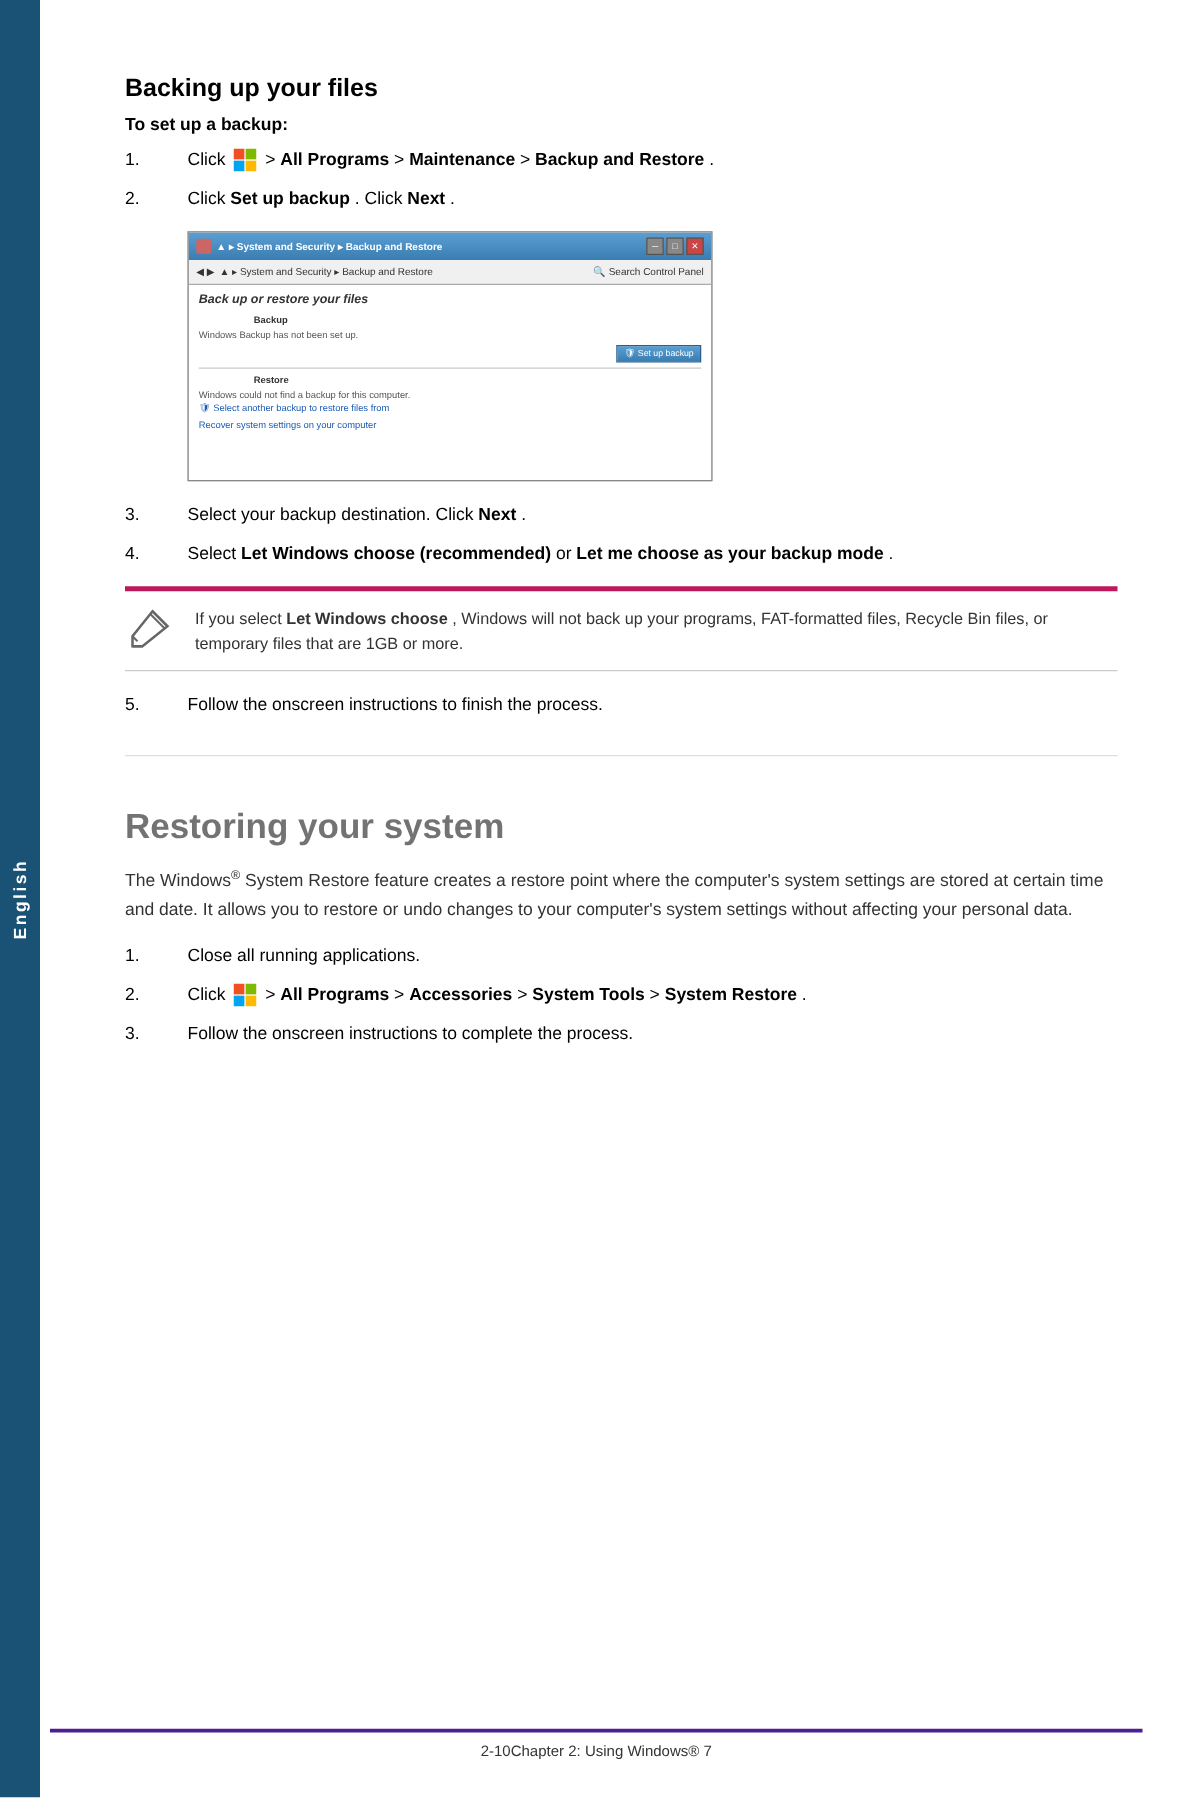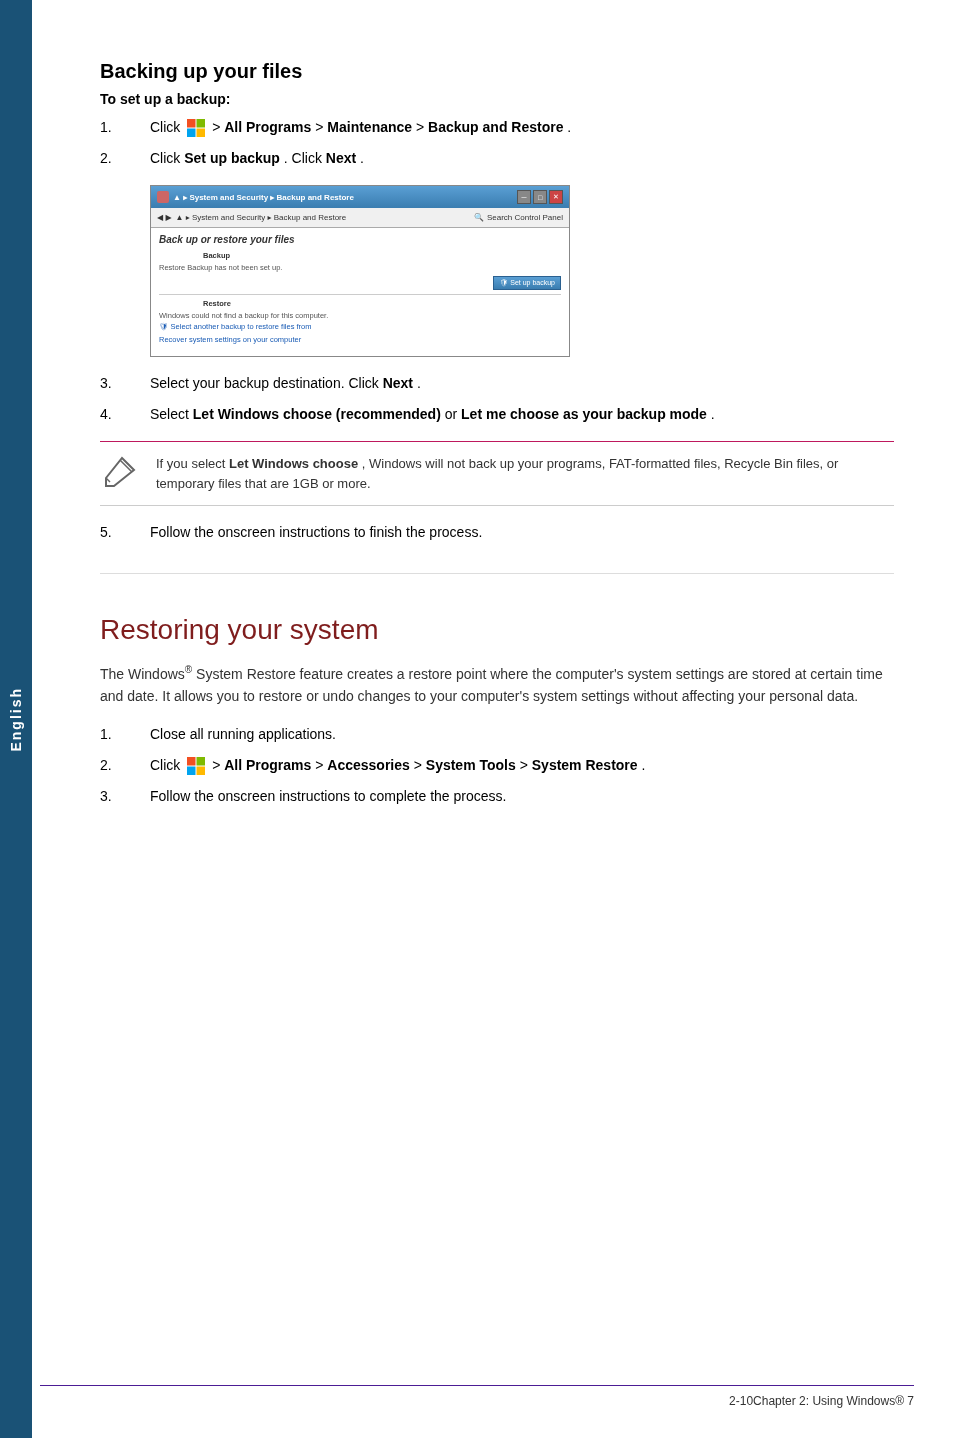--- a/index.html
+++ b/index.html
@@ -95,21 +95,21 @@
     .win-icon svg {
       width: 20px;
       height: 20px;
     }
 
     
     .screenshot-container {
       margin: 16px 0 16px 50px;
       border: 1px solid #888;
       width: 420px;
-      height: 172px;
+      height: 200px;
       background: #c8c8c8;
       position: relative;
       overflow: hidden;
     }
 
     .screenshot-inner {
       width: 100%;
       height: 100%;
       background: linear-gradient(to bottom, #d0d0d0 0%, #e8e8e8 100%);
       position: relative;
@@ -212,21 +212,21 @@
     .fake-btn-blue {
       background: linear-gradient(to bottom, #5a9fd4, #3a7db0);
       color: white;
       border: 1px solid #2a6090;
     }
 
     
     .note-box {
       display: flex;
       align-items: flex-start;
-      border-top: 1px solid #be185d;
+      border-top: 4px solid #be185d;
       border-bottom: 1px solid #ccc;
       margin: 16px 0;
       padding: 12px 0;
       gap: 16px;
     }
 
     .note-icon {
       min-width: 40px;
       display: flex;
       align-items: center;
@@ -235,43 +235,43 @@
 
     .note-text {
       font-size: 13px;
       line-height: 1.5;
       color: #333;
     }
 
     
     .big-section-title {
       font-size: 28px;
-      font-weight: normal;
+      font-weight: bold;
       margin: 40px 0 16px 0;
-      color: #7f1d1d;
+      color: #737373;
     }
 
     .body-text {
       font-size: 14px;
       line-height: 1.6;
       color: #333;
       margin-bottom: 16px;
     }
 
     
     .footer {
       position: absolute;
       bottom: 30px;
       left: 40px;
       right: 40px;
       display: flex;
-      justify-content: flex-end;
+      justify-content: center;
       font-size: 12px;
       color: #333;
-      border-top: 1px solid #4c1d95;
+      border-top: 3px solid #4c1d95;
       padding-top: 8px;
     }
 
     hr.section-divider {
       border: none;
       border-top: 1px solid #ddd;
       margin: 30px 0;
     }
 
     .superscript {
@@ -349,21 +349,21 @@
           <span>▲ ▸ System and Security ▸ Backup and Restore</span>
           <span style="margin-left:auto;">🔍 Search Control Panel</span>
         </div>
 
         <div class="fake-window-body">
 
 
           <div class="fake-main-area">
             <div class="fake-main-title">Back up or restore your files</div>
             <div class="fake-section-title">Backup</div>
-            <div class="fake-text">Restore Backup has not been set up.</div>
+            <div class="fake-text">Windows Backup has not been set up.</div>
             <div style="text-align:right; margin-top:2px;">
               <span class="fake-btn fake-btn-blue">🛡 Set up backup</span>
             </div>
             <div style="border-top:1px solid #ccc; margin: 4px 0;"></div>
             <div class="fake-section-title">Restore</div>
             <div class="fake-text">Windows could not find a backup for this computer.</div>
             <div class="fake-link">🛡 Select another backup to restore files from</div>
             <div style="height:4px;"></div>
             <div class="fake-link">Recover system settings on your computer</div>
           </div>

